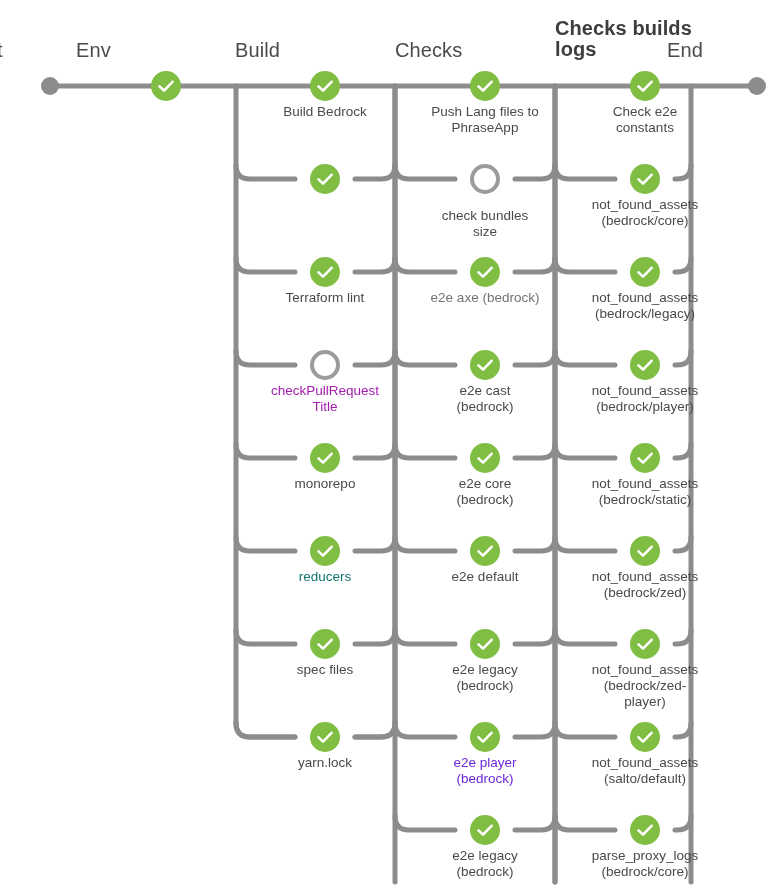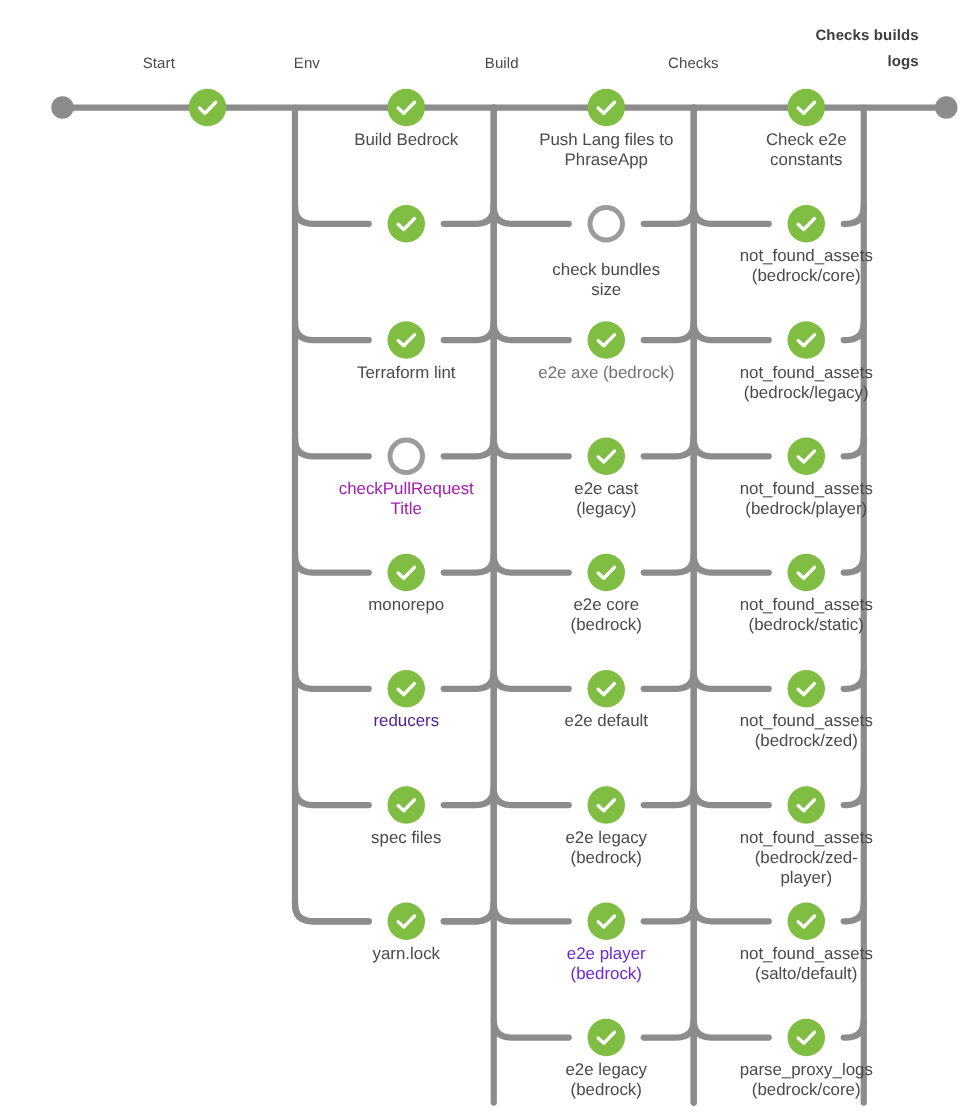--- a/index.html
+++ b/index.html
@@ -9,22 +9,22 @@
     font-family:"Liberation Sans",sans-serif;
     -webkit-font-smoothing:antialiased;
   }
   #stage{position:relative;width:768px;height:896px;overflow:hidden;}
 
   
   #rails{position:absolute;left:0;top:0;width:768px;height:896px;}
 
   
   .col-header{
-    position:absolute;text-align:right;color:#4a4a4a;
-    font-size:12px;line-height:21px;letter-spacing:.1px;
+    position:absolute;text-align:left;color:#4a4a4a;
+    font-size:20px;line-height:21px;letter-spacing:.1px;
     white-space:pre-line;
   }
   .col-header.bold{font-weight:bold;color:#3d3d3d;}
 
   
   .terminal{
     position:absolute;width:18px;height:18px;border-radius:50%;
     background:#8c8c8c;
   }
 
@@ -171,21 +171,21 @@
           </svg>
         </div>
         <div class="label" style="color: rgb(74, 74, 74);">monorepo</div>
       </div>
       <div class="node ok" style="left: 325px; top: 551px;">
         <div class="bullet" style="background: rgb(127, 190, 66);">
           <svg width="30" height="30" viewBox="0 0 30 30">
             <path d="M8.5 15.4 L13 19.6 L21.6 10.8" fill="none" stroke="#ffffff" stroke-width="2.6" stroke-linecap="round" stroke-linejoin="round"></path>
           </svg>
         </div>
-        <div class="label" style="color: #4c1d95; text-align: center;">reducers</div>
+        <div class="label" style="color: #0f766e; text-align: center;">reducers</div>
       </div>
       <div class="node ok" style="left: 325px; top: 644px;">
         <div class="bullet" style="background: rgb(127, 190, 66);">
           <svg width="30" height="30" viewBox="0 0 30 30">
             <path d="M8.5 15.4 L13 19.6 L21.6 10.8" fill="none" stroke="#ffffff" stroke-width="2.6" stroke-linecap="round" stroke-linejoin="round"></path>
           </svg>
         </div>
         <div class="label" style="color: rgb(74, 74, 74);">spec files</div>
       </div>
       <div class="node ok" style="left: 325px; top: 737px;">
@@ -218,21 +218,21 @@
         </div>
         <div class="label" style="color: #737373;">e2e axe (bedrock)</div>
       </div>
       <div class="node ok" style="left: 485px; top: 365px;">
         <div class="bullet" style="background: rgb(127, 190, 66);">
           <svg width="30" height="30" viewBox="0 0 30 30">
             <path d="M8.5 15.4 L13 19.6 L21.6 10.8" fill="none" stroke="#ffffff" stroke-width="2.6" stroke-linecap="round" stroke-linejoin="round"></path>
           </svg>
         </div>
         <div class="label" style="color: rgb(74, 74, 74);">e2e cast
-(legacy)</div>
+(bedrock)</div>
       </div>
       <div class="node ok" style="left: 485px; top: 458px;">
         <div class="bullet" style="background: rgb(127, 190, 66);">
           <svg width="30" height="30" viewBox="0 0 30 30">
             <path d="M8.5 15.4 L13 19.6 L21.6 10.8" fill="none" stroke="#ffffff" stroke-width="2.6" stroke-linecap="round" stroke-linejoin="round"></path>
           </svg>
         </div>
         <div class="label" style="color: rgb(74, 74, 74);">e2e core
 (bedrock)</div>
       </div>

